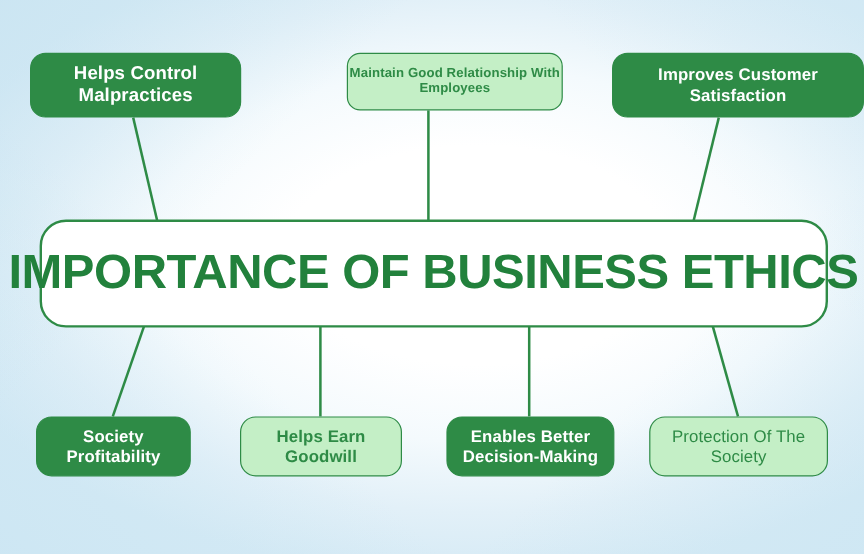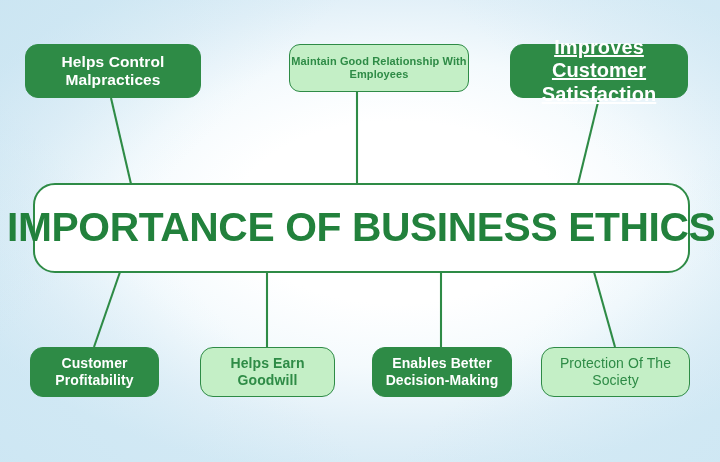--- a/index.html
+++ b/index.html
@@ -73,23 +73,22 @@
     left: 25px; top: 44px; width: 176px; height: 54px;
     font-size: 15.5px;
   }
   #node-maintain-good-relationship {
     left: 268px; top: 44px; width: 180px; height: 48px;
     font-size: 11px;
     border-radius: 11px;
     margin-left: 21px;
   }
   #node-improves-customer-satisfaction {
-    left: 510px; top: 44px; width: 178px; height: 54px;
-    font-size: 20px;
-    text-decoration: underline;
+    left: 510px; top: 44px; width: 210px; height: 54px;
+    font-size: 14px;
   }
 
   
   #node-center {
     left: 33px; top: 183px; width: 657px; height: 90px;
     background: #ffffff;
     border: 2.6px solid #2e8b46;
     border-radius: 22px;
     z-index: 4;
     text-align: center;
@@ -151,21 +150,21 @@
 
   <div class="node node-dark" id="node-improves-customer-satisfaction">
     <span>Improves Customer Satisfaction</span>
   </div>
 
   <div class="node" id="node-center">
     <span class="center-title">IMPORTANCE OF BUSINESS ETHICS</span>
   </div>
 
   <div class="node node-dark" id="node-improves-profitability">
-    <span>Customer Profitability</span>
+    <span>Society Profitability</span>
   </div>
 
   <div class="node node-dark" id="node-enables-better-decision-making">
     <span>Enables Better Decision-Making</span>
   </div>
 
   <div class="node node-light" id="node-helps-earn-goodwill">
     <span>Helps Earn Goodwill</span>
   </div>
 

